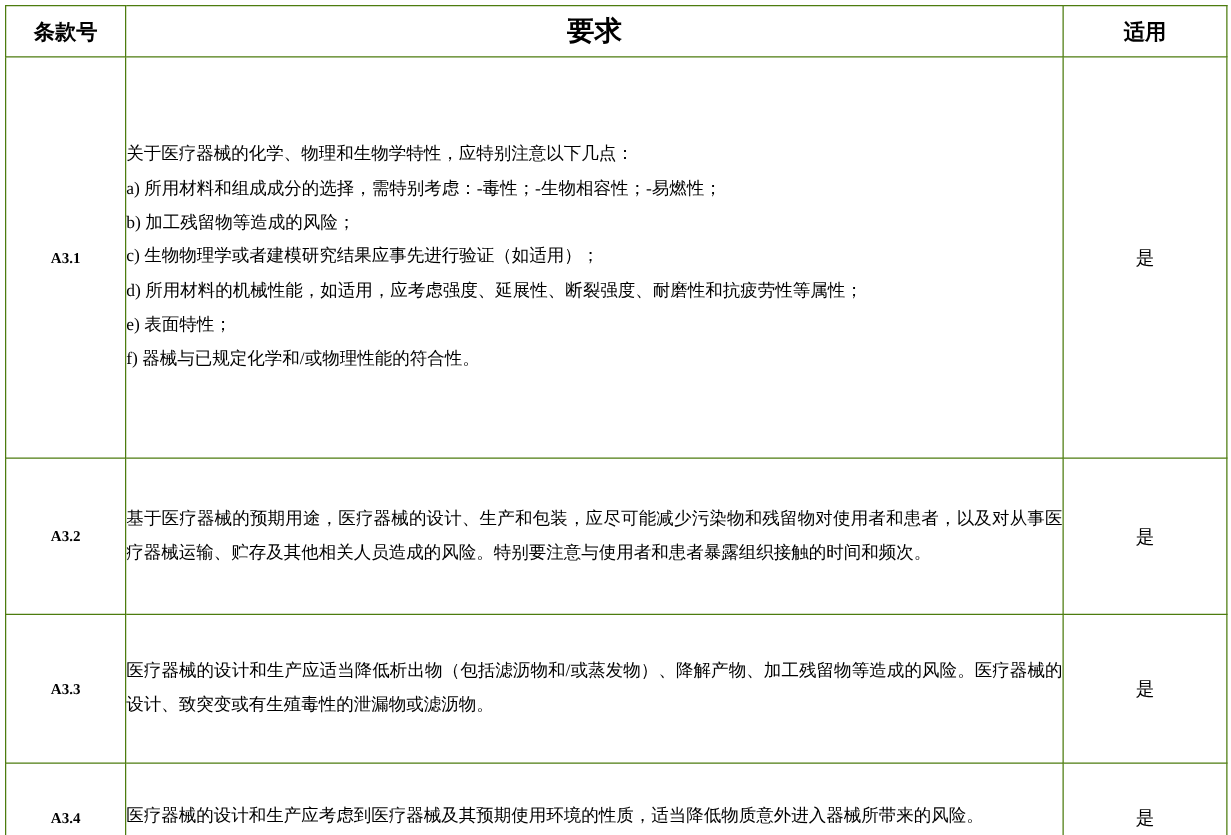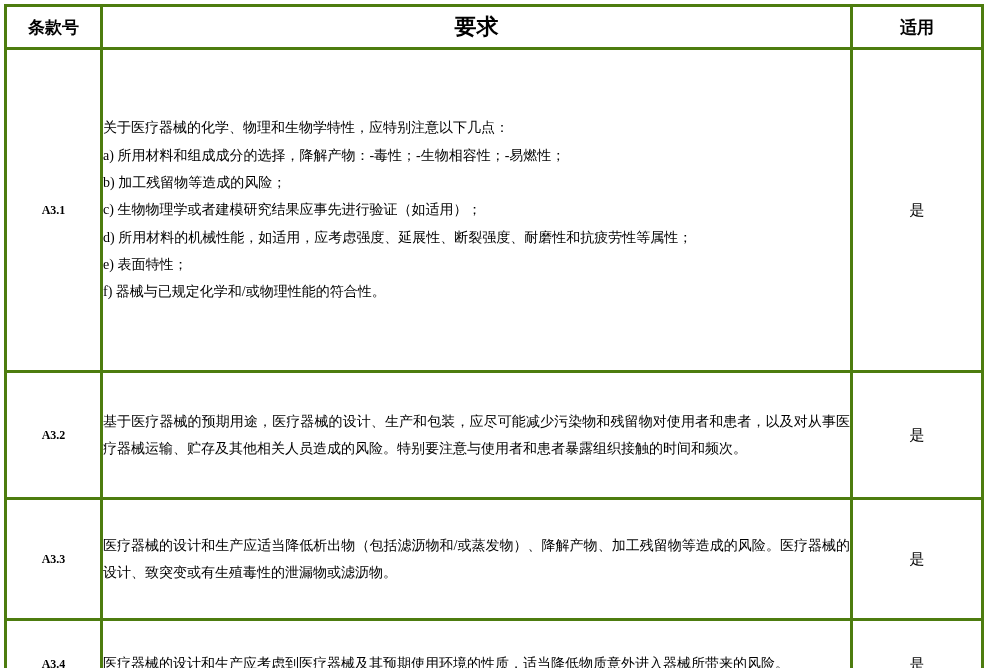--- a/index.html
+++ b/index.html
@@ -20,21 +20,21 @@
     box-sizing: border-box;
   }
   table.req-table {
     border-collapse: collapse;
     table-layout: fixed;
     width: 977px;
     margin: 4px 0 0 4px;
   }
   table.req-table th,
   table.req-table td {
-    border: 3px solid #4d7c0f;
+    border: 1px solid #4d7c0f;
     vertical-align: middle;
     padding: 0;
   }
   
   col.c-clause { width: 96px; }
   col.c-req    { width: 750px; }
   col.c-apply  { width: 131px; }
 
   thead th {
     height: 40px;
@@ -92,21 +92,21 @@
         <th>条款号</th>
         <th class="req-head">要求</th>
         <th>适用</th>
       </tr>
     </thead>
     <tbody>
       <tr class="row-a31">
         <td class="clause-cell">A3.1</td>
         <td class="req-cell">
           <p>关于医疗器械的化学、物理和生物学特性，应特别注意以下几点：</p>
-          <p class="list-item">a) 所用材料和组成成分的选择，降解产物：-毒性；-生物相容性；-易燃性；</p>
+          <p class="list-item">a) 所用材料和组成成分的选择，需特别考虑：-毒性；-生物相容性；-易燃性；</p>
           <p class="list-item">b) 加工残留物等造成的风险；</p>
           <p class="list-item">c) 生物物理学或者建模研究结果应事先进行验证（如适用）；</p>
           <p class="list-item">d) 所用材料的机械性能，如适用，应考虑强度、延展性、断裂强度、耐磨性和抗疲劳性等属性；</p>
           <p class="list-item">e) 表面特性；</p>
           <p class="list-item">f) 器械与已规定化学和/或物理性能的符合性。</p>
         </td>
         <td class="apply-cell">是</td>
       </tr>
       <tr class="row-a32">
         <td class="clause-cell">A3.2</td>

